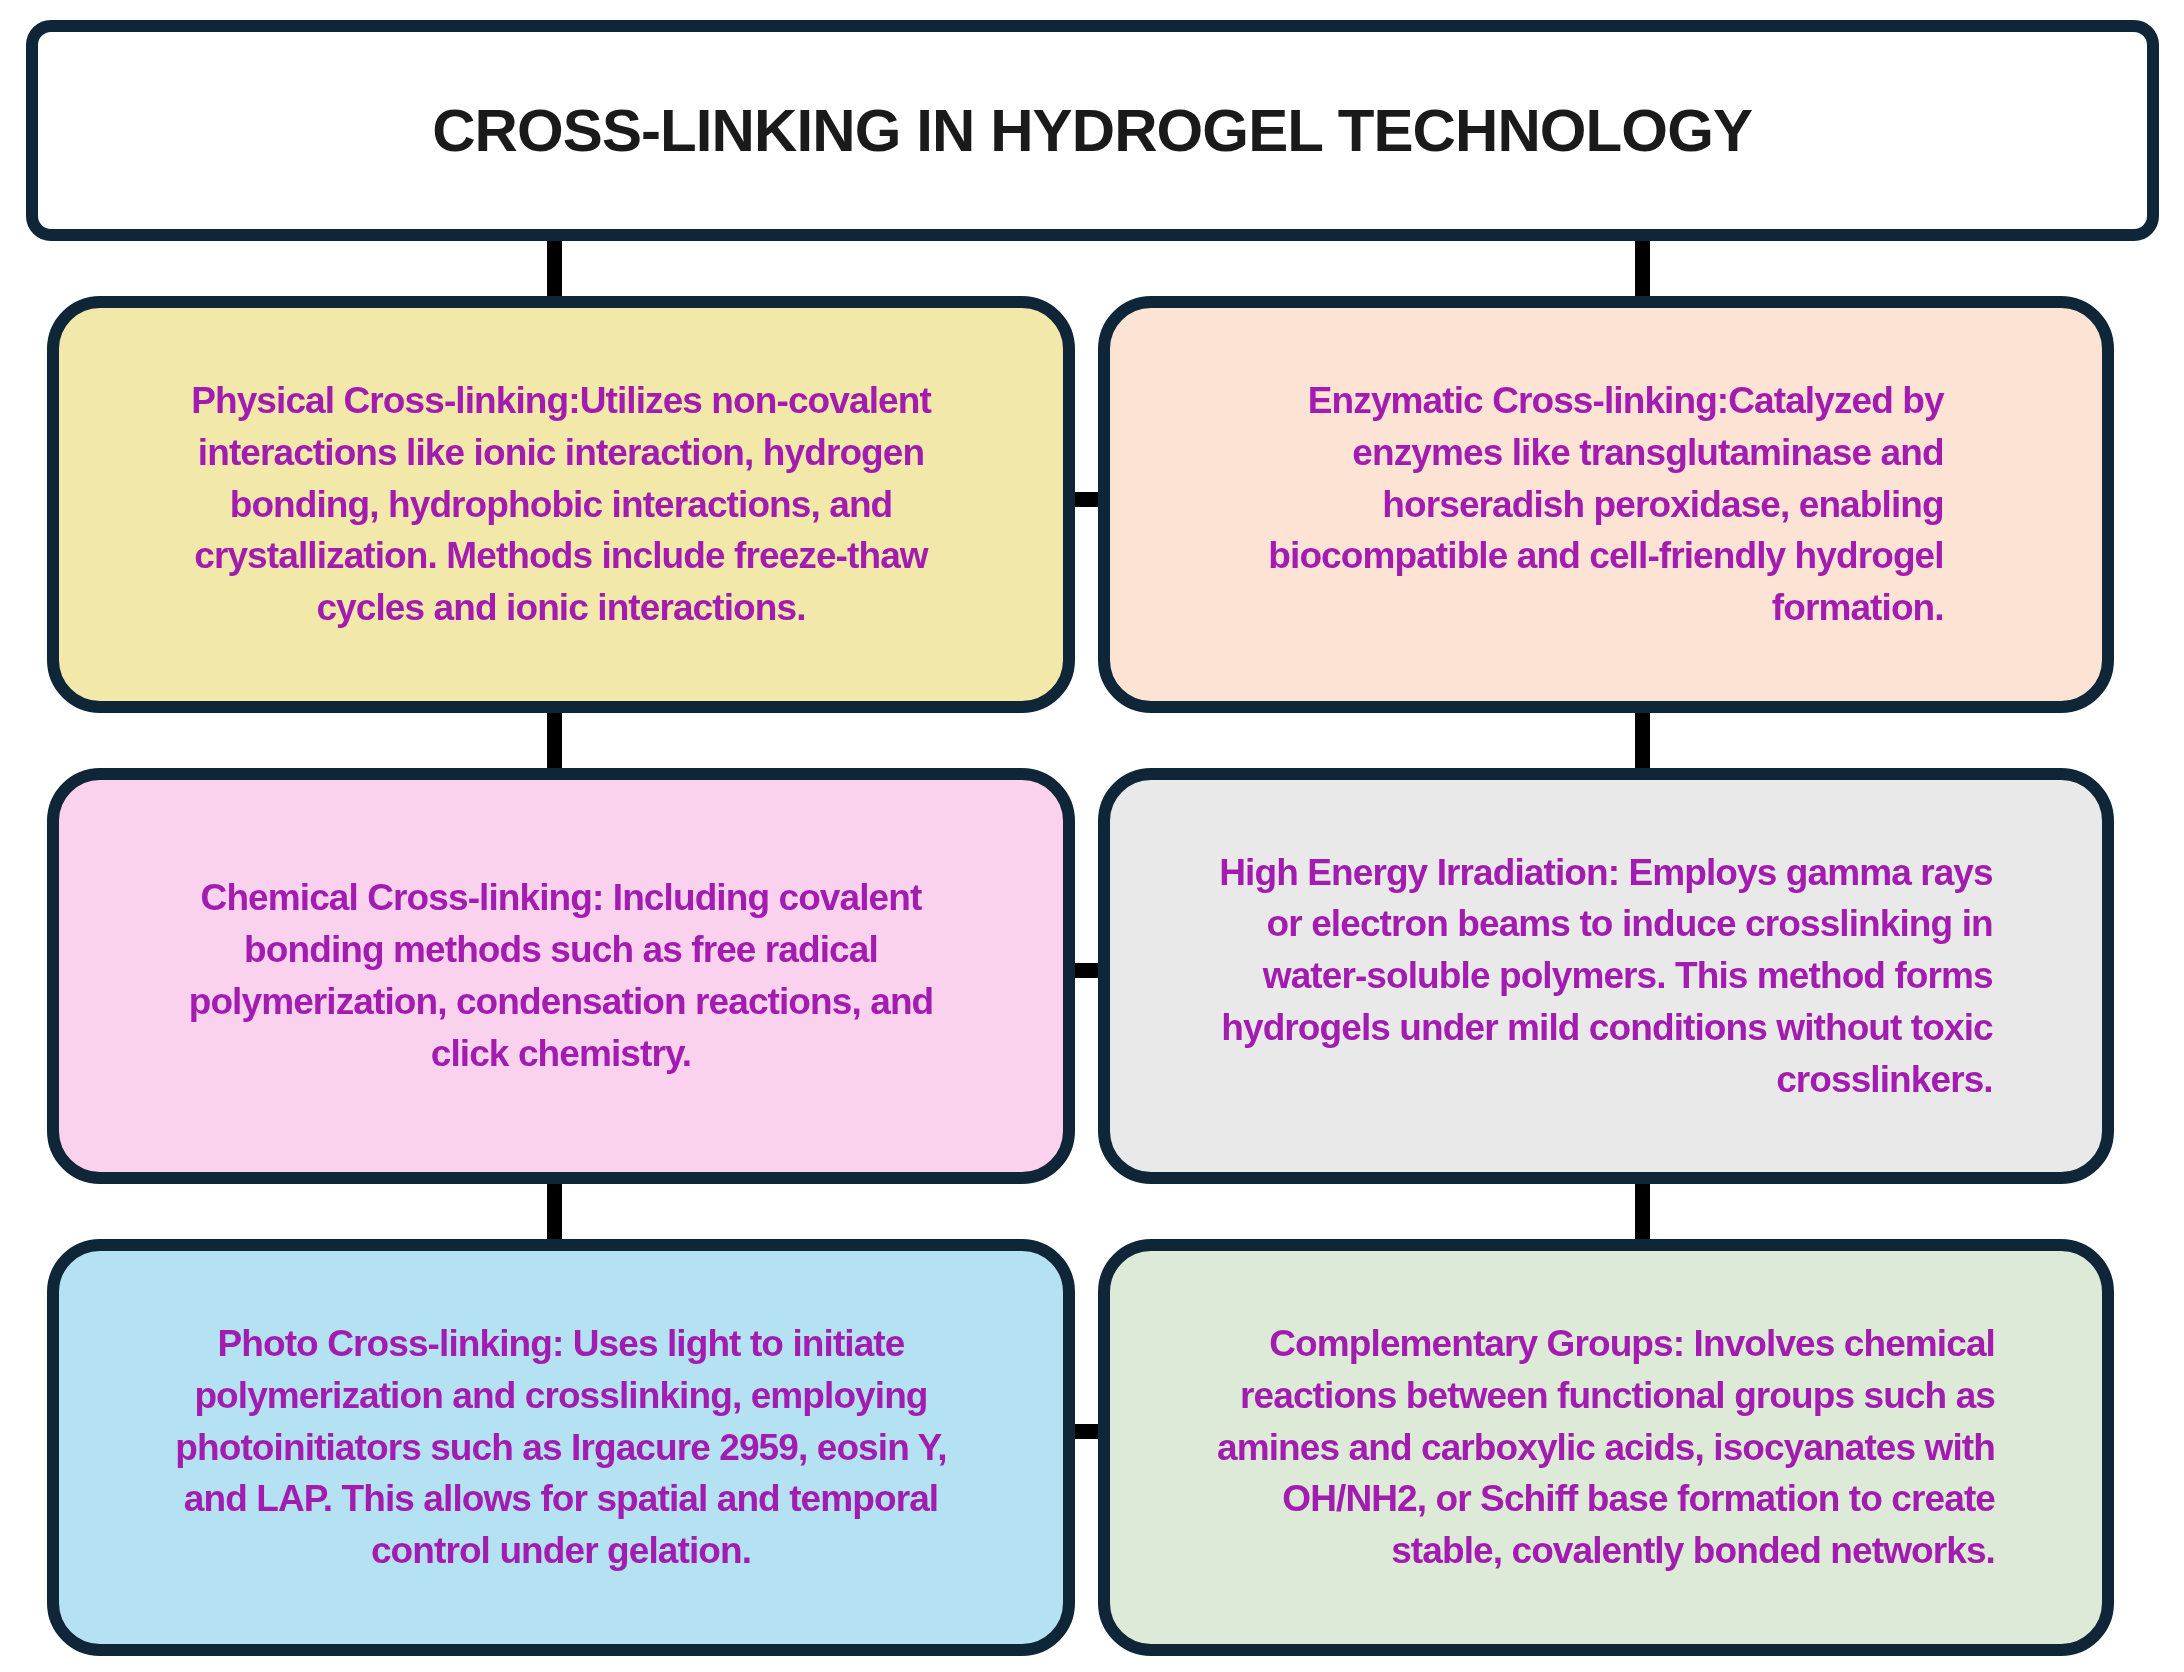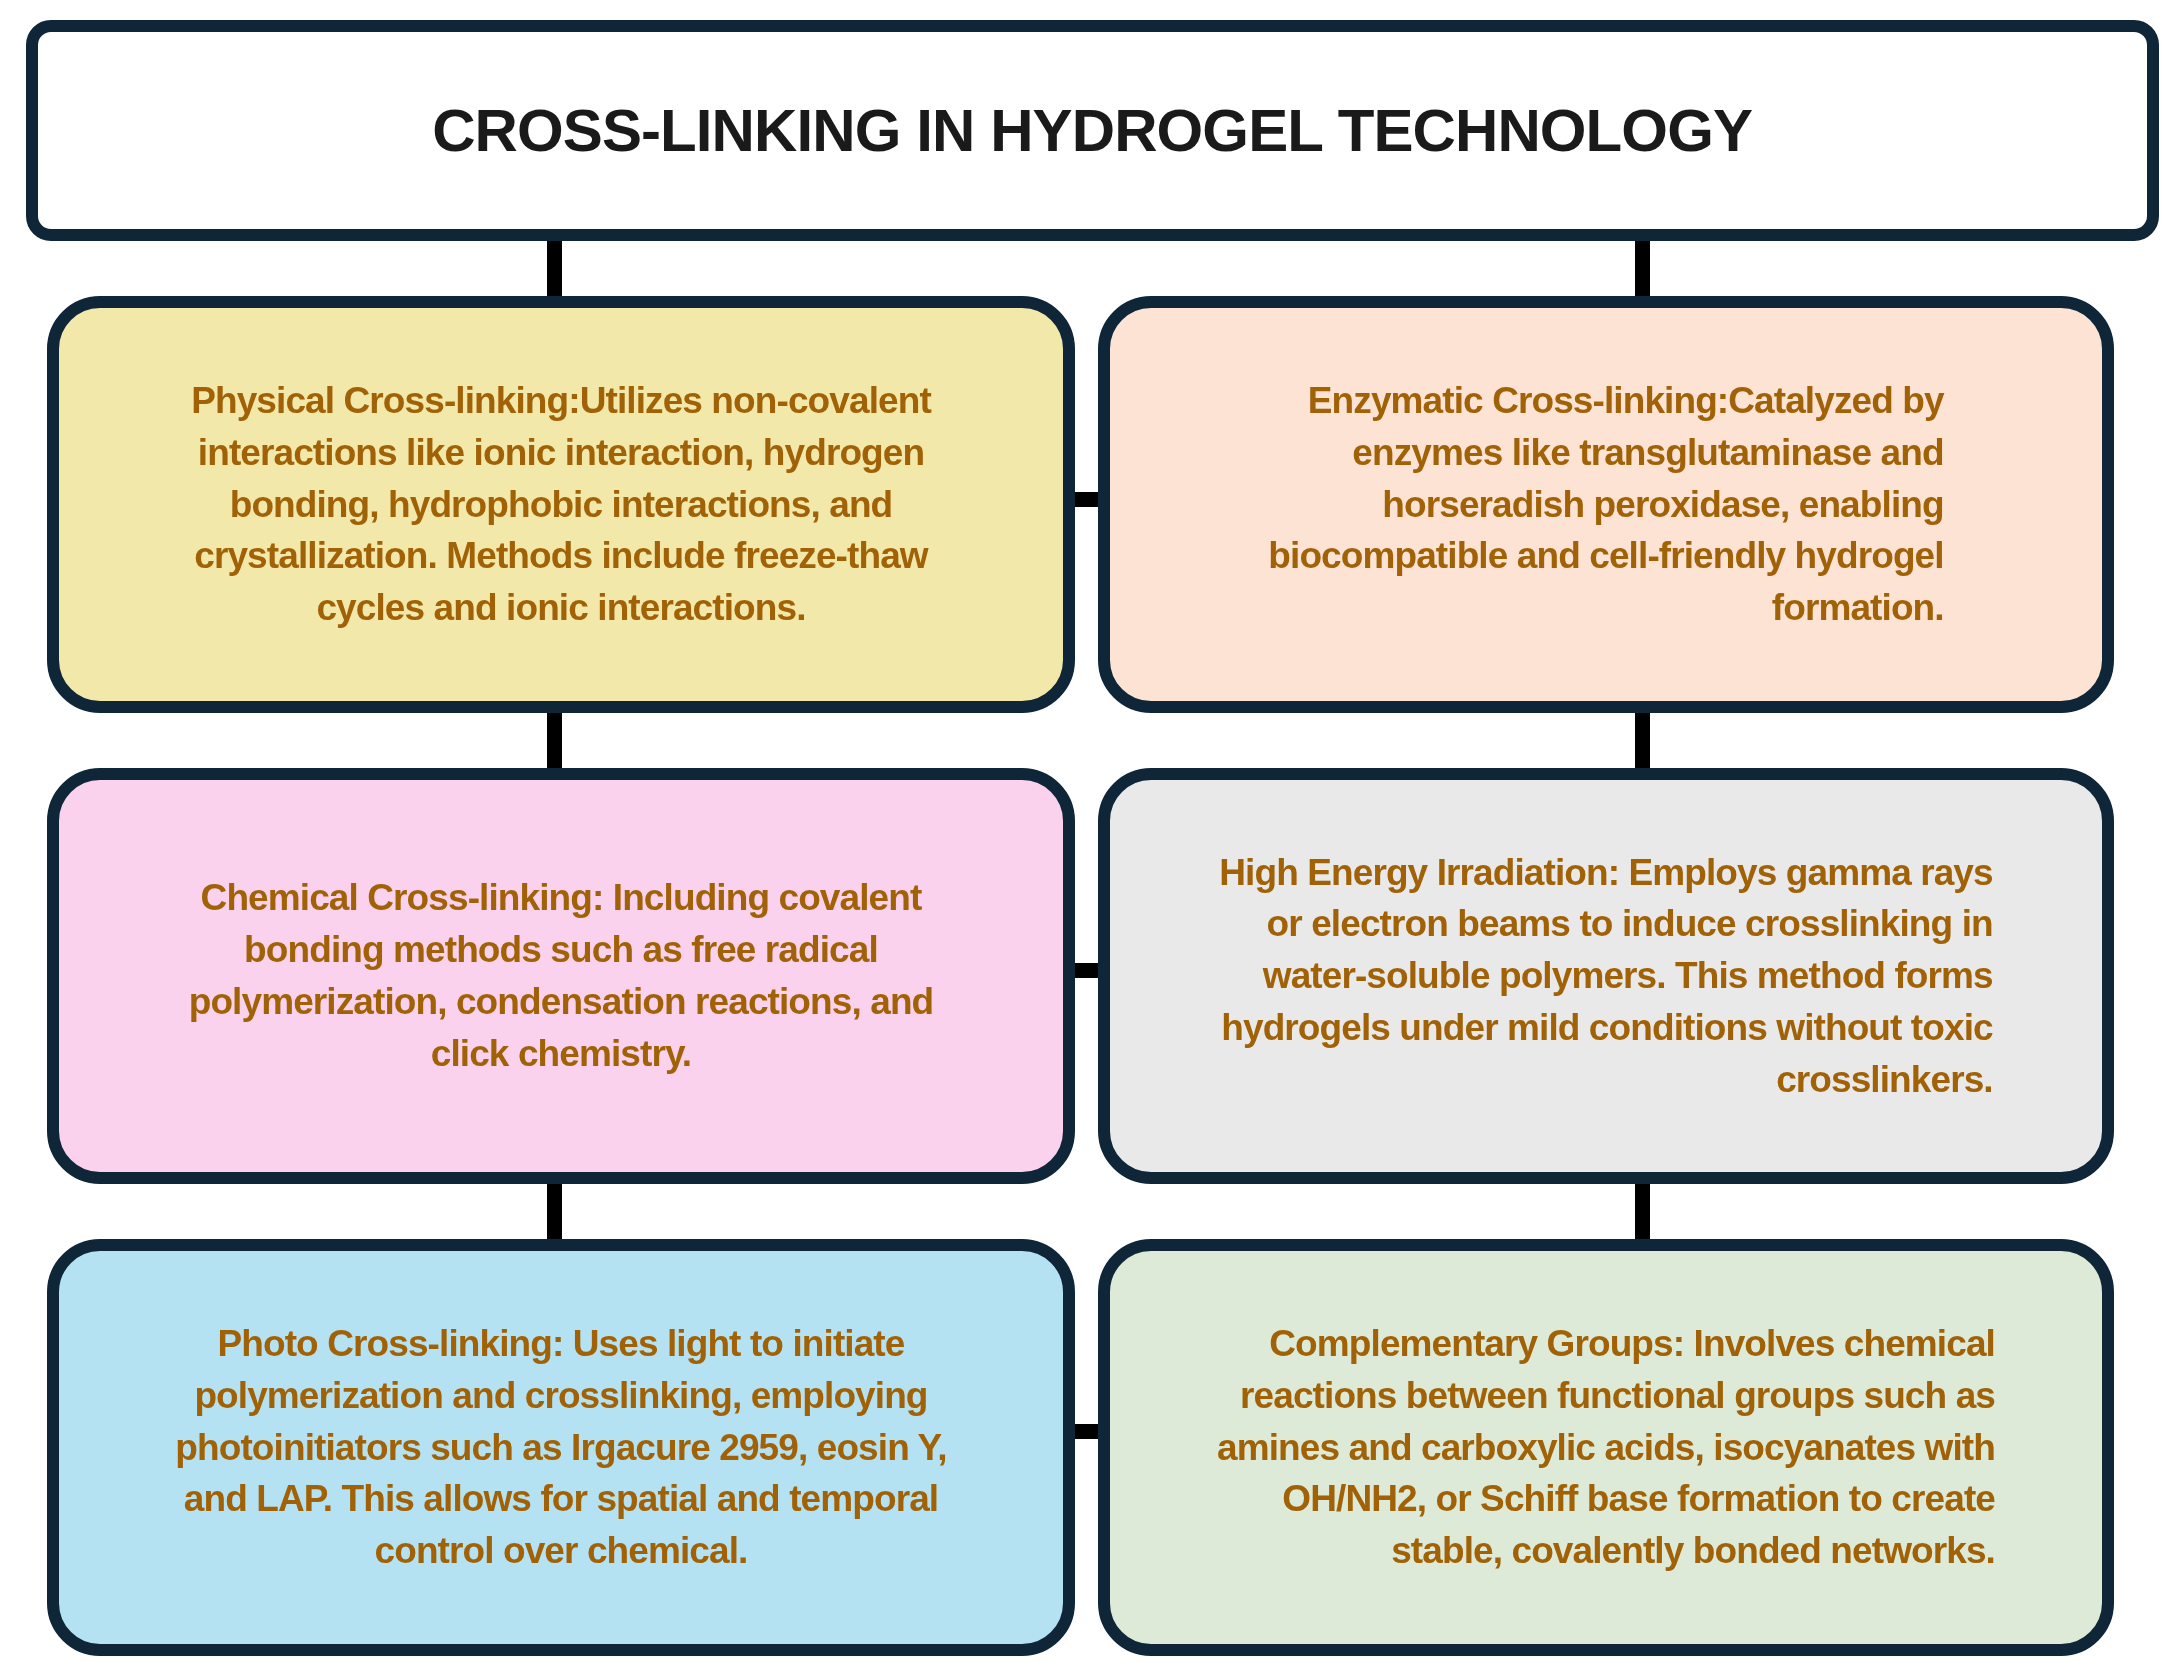--- a/index.html
+++ b/index.html
@@ -38,21 +38,21 @@
   }
   .content-box {
     border-radius: 53px;
     padding: 34px 48px;
   }
   .box-text {
     font-size: 37px;
     font-weight: 700;
     line-height: 1.40;
     letter-spacing: -0.9px;
-    color: #a16207;
+    color: #a21caf;
     white-space: pre-line;
   }
   
   .col-left  { left: 47px;   width: 1028px; }
   .col-right { left: 1098px; width: 1016px; text-align: right; }
   .row-1 { top: 296px;  height: 417px; }
   .row-2 { top: 768px;  height: 416px; }
   .row-3 { top: 1239px; height: 417px; }
   
   .box-physical      { background: #f2e8a9; }
@@ -125,21 +125,21 @@
 bonding methods such as free radical
 polymerization, condensation reactions, and
 click chemistry.</div>
   </div>
 
   <div class="node content-box col-left row-3 box-photo">
     <div class="box-text">Photo Cross-linking: Uses light to initiate
 polymerization and crosslinking, employing
 photoinitiators such as Irgacure 2959, eosin Y,
 and LAP. This allows for spatial and temporal
-control over chemical.</div>
+control under gelation.</div>
   </div>
   <div class="node content-box col-right row-3 box-complementary">
     <div class="box-text">Complementary Groups: Involves chemical
 reactions between functional groups such as
 amines and carboxylic acids, isocyanates with
 OH/NH2, or Schiff base formation to create
 stable, covalently bonded networks.</div>
   </div>
 
 </div>

